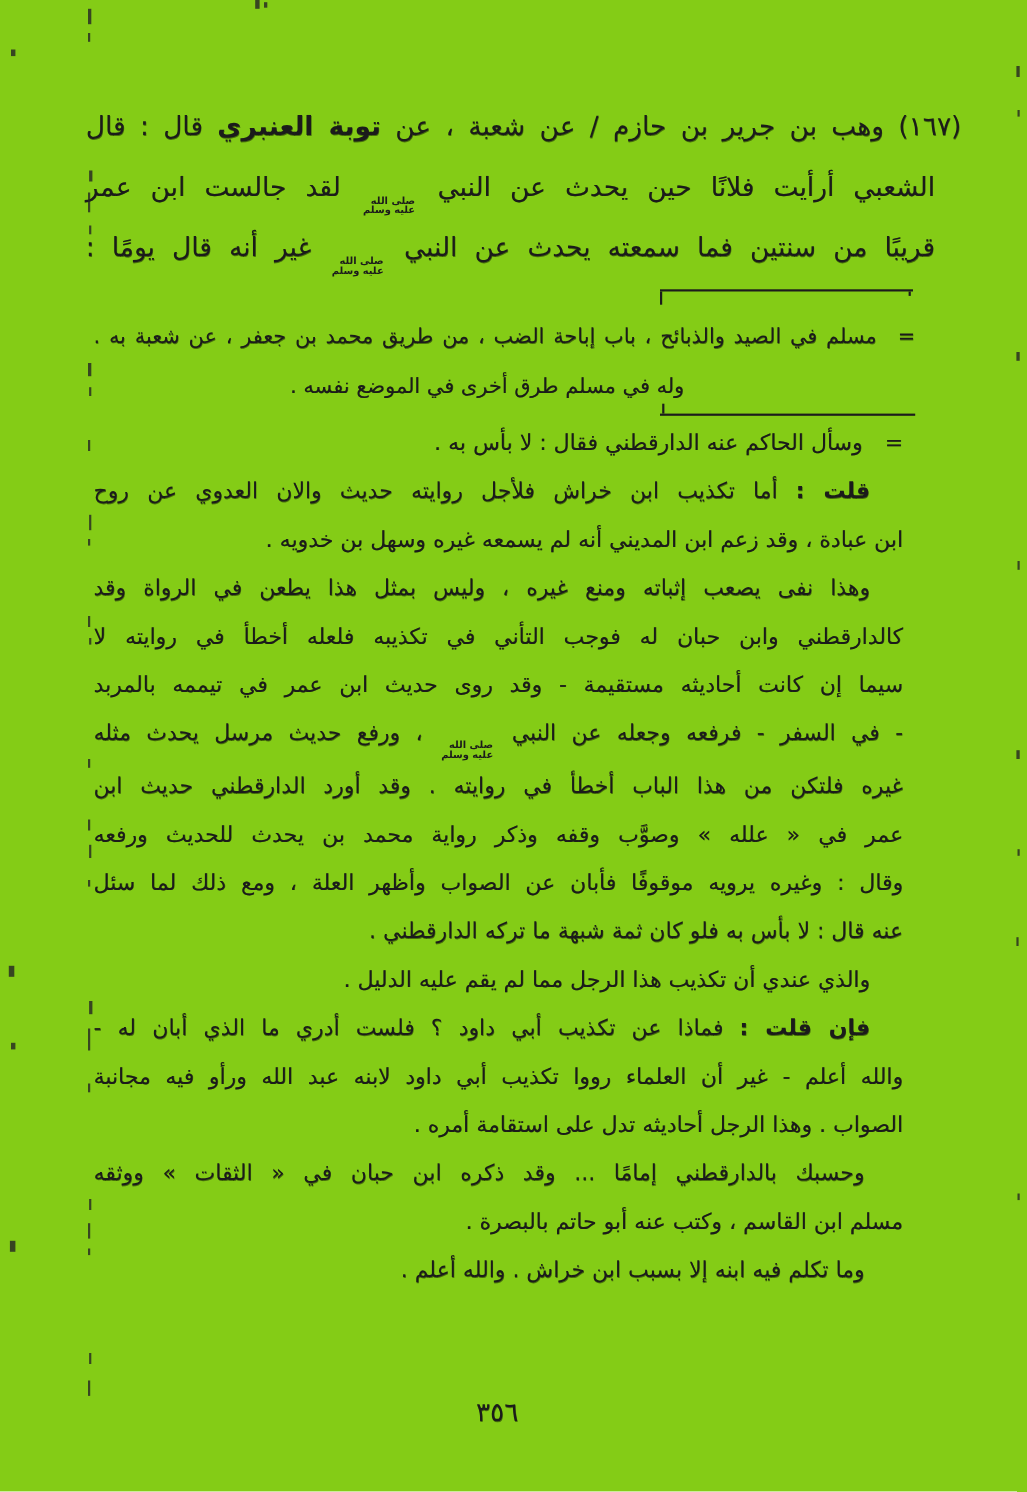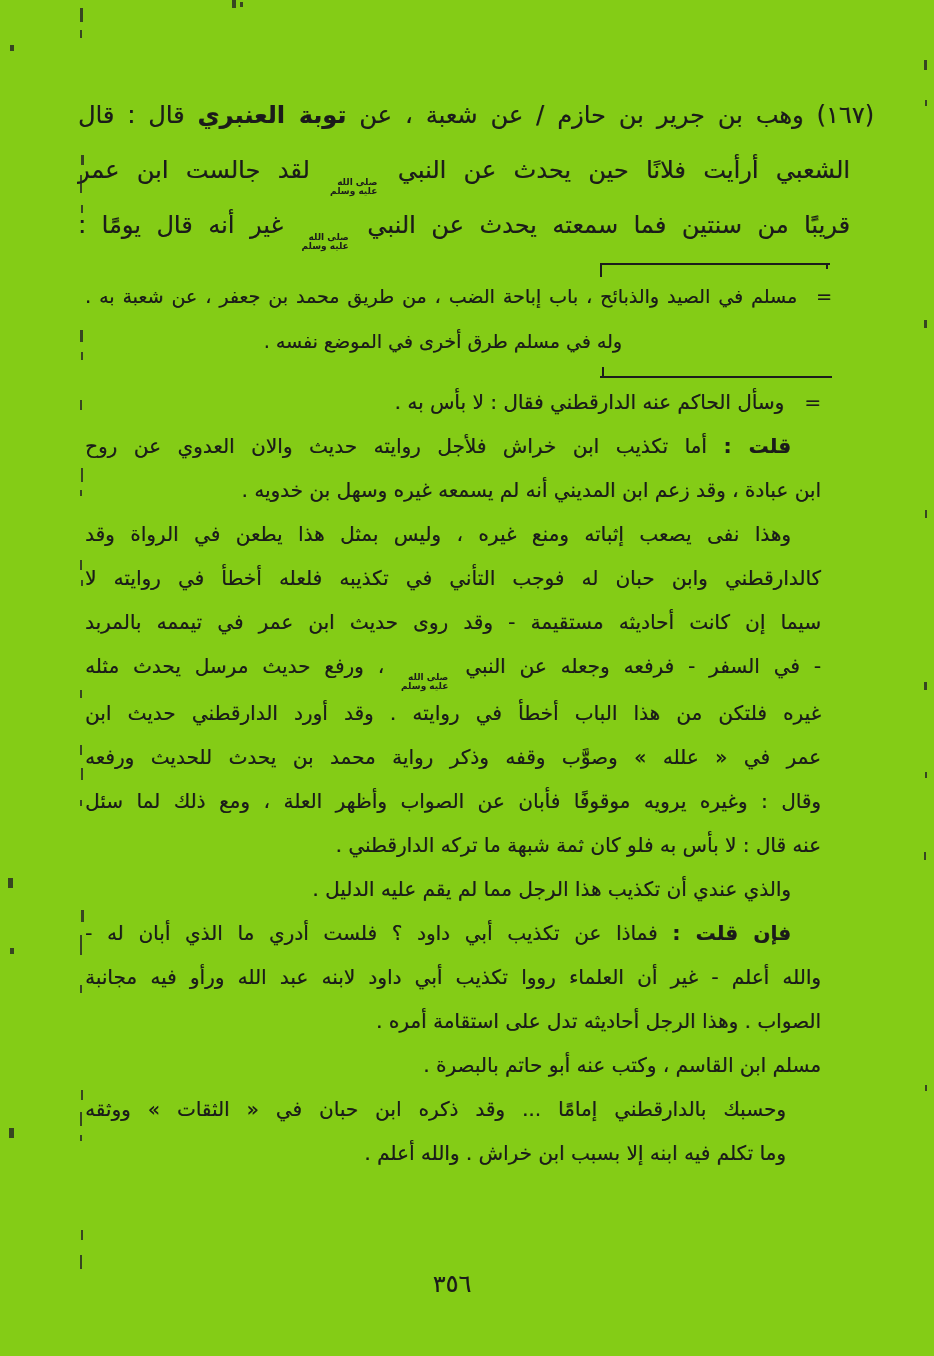--- a/index.html
+++ b/index.html
@@ -17,21 +17,21 @@
     white-space:normal;
     text-shadow:0.4px 0.4px 0.3px rgba(0,0,0,0.45);
   }
   .tline.just{
     text-align:justify;
     text-align-last:justify;
     text-justify:inter-word;
   }
   .tline .bold{font-weight:bold;}
   .main-text{top:88px;right:84px;left:78px;font-size:24px;line-height:55px;}
-  .fn1{top:274px;right:102px;left:85px;font-size:19px;line-height:45px;}
+  .fn1{top:284px;right:102px;left:85px;font-size:19px;line-height:45px;}
   .fn2{top:380px;right:113px;left:85px;font-size:20px;line-height:44px;}
   .rule{position:absolute;height:2px;background:#1c1c1c;}
   .rule-top{top:263px;right:104px;width:230px;}
   .rule-top::before{
     content:"";position:absolute;left:0;top:2px;width:2px;height:12px;background:#1c1c1c;
   }
   .rule-top::after{
     content:"";position:absolute;right:2px;top:2px;width:2px;height:4px;background:#1c1c1c;
   }
   .rule-bottom{top:376px;right:102px;width:232px;}
@@ -94,22 +94,22 @@
           <span>عليه وسلم</span>
         </span><span> ، ورفع حديث مرسل يحدث مثله</span></div>
       <div class="tline just"><span>غيره فلتكن من هذا الباب أخطأ في روايته . وقد أورد الدارقطني حديث ابن</span></div>
       <div class="tline just"><span>عمر في « علله » وصوَّب وقفه وذكر رواية محمد بن يحدث للحديث ورفعه</span></div>
       <div class="tline just"><span>وقال : وغيره يرويه موقوفًا فأبان عن الصواب وأظهر العلة ، ومع ذلك لما سئل</span></div>
       <div class="tline"><span>عنه قال : لا بأس به فلو كان ثمة شبهة ما تركه الدارقطني .</span></div>
       <div class="tline" style="padding-right: 30px;"><span>والذي عندي أن تكذيب هذا الرجل مما لم يقم عليه الدليل .</span></div>
       <div class="tline just" style="padding-right: 30px;"><span class="bold">فإن قلت :</span><span> فماذا عن تكذيب أبي داود ؟ فلست أدري ما الذي أبان له -</span></div>
       <div class="tline just"><span>والله أعلم - غير أن العلماء رووا تكذيب أبي داود لابنه عبد الله ورأو فيه مجانبة</span></div>
       <div class="tline"><span>الصواب . وهذا الرجل أحاديثه تدل على استقامة أمره .</span></div>
+      <div class="tline just" style="padding-right: 35px;"><span>وحسبك بالدارقطني إمامًا ... وقد ذكره ابن حبان في « الثقات » ووثقه</span></div>
       <div class="tline"><span>مسلم ابن القاسم ، وكتب عنه أبو حاتم بالبصرة .</span></div>
-      <div class="tline just" style="padding-right: 35px;"><span>وحسبك بالدارقطني إمامًا ... وقد ذكره ابن حبان في « الثقات » ووثقه</span></div>
       <div class="tline" style="padding-right: 35px;"><span>وما تكلم فيه ابنه إلا بسبب ابن خراش . والله أعلم .</span></div>
     </div>
 
   <div class="page-number">٣٥٦</div>
 
 <div class="artifact" style="left: 80px; top: 8px; width: 3px; height: 14px;"></div>
     <div class="artifact" style="left: 80px; top: 30px; width: 2px; height: 8px;"></div>
     <div class="artifact" style="left: 232px; top: 0px; width: 4px; height: 8px;"></div>
     <div class="artifact" style="left: 240px; top: 2px; width: 3px; height: 5px;"></div>
     <div class="artifact" style="left: 81px; top: 155px; width: 3px; height: 10px;"></div>

